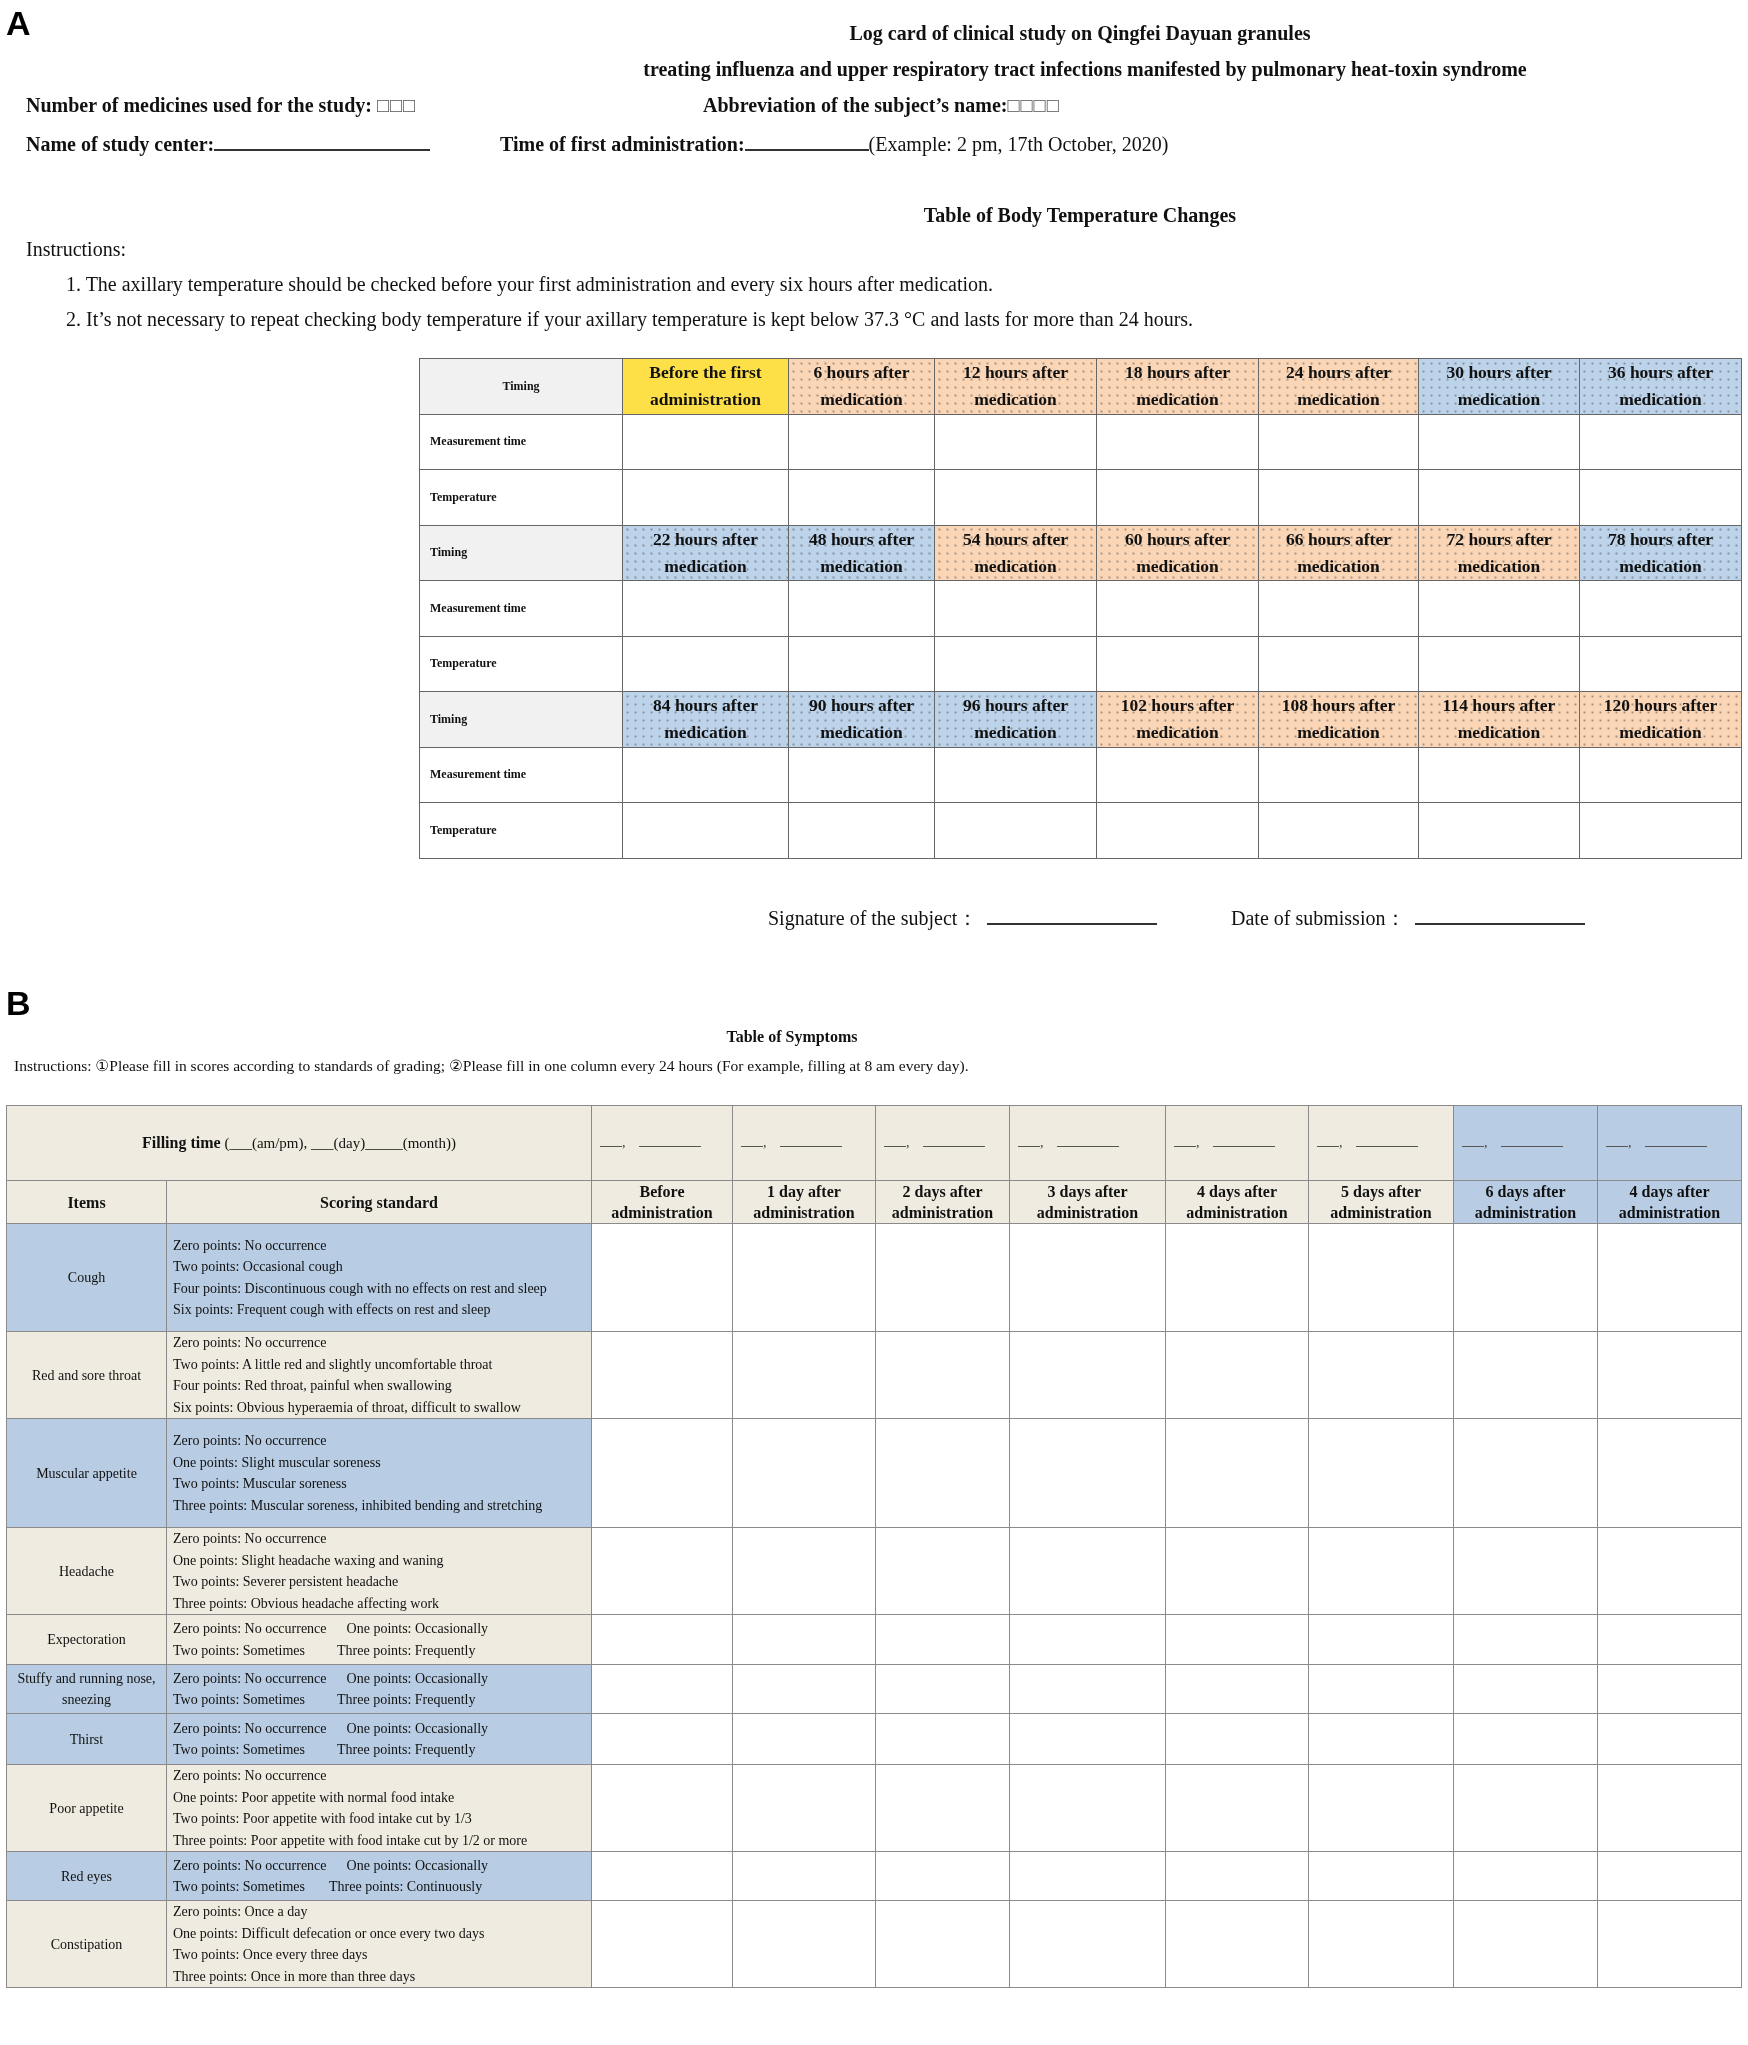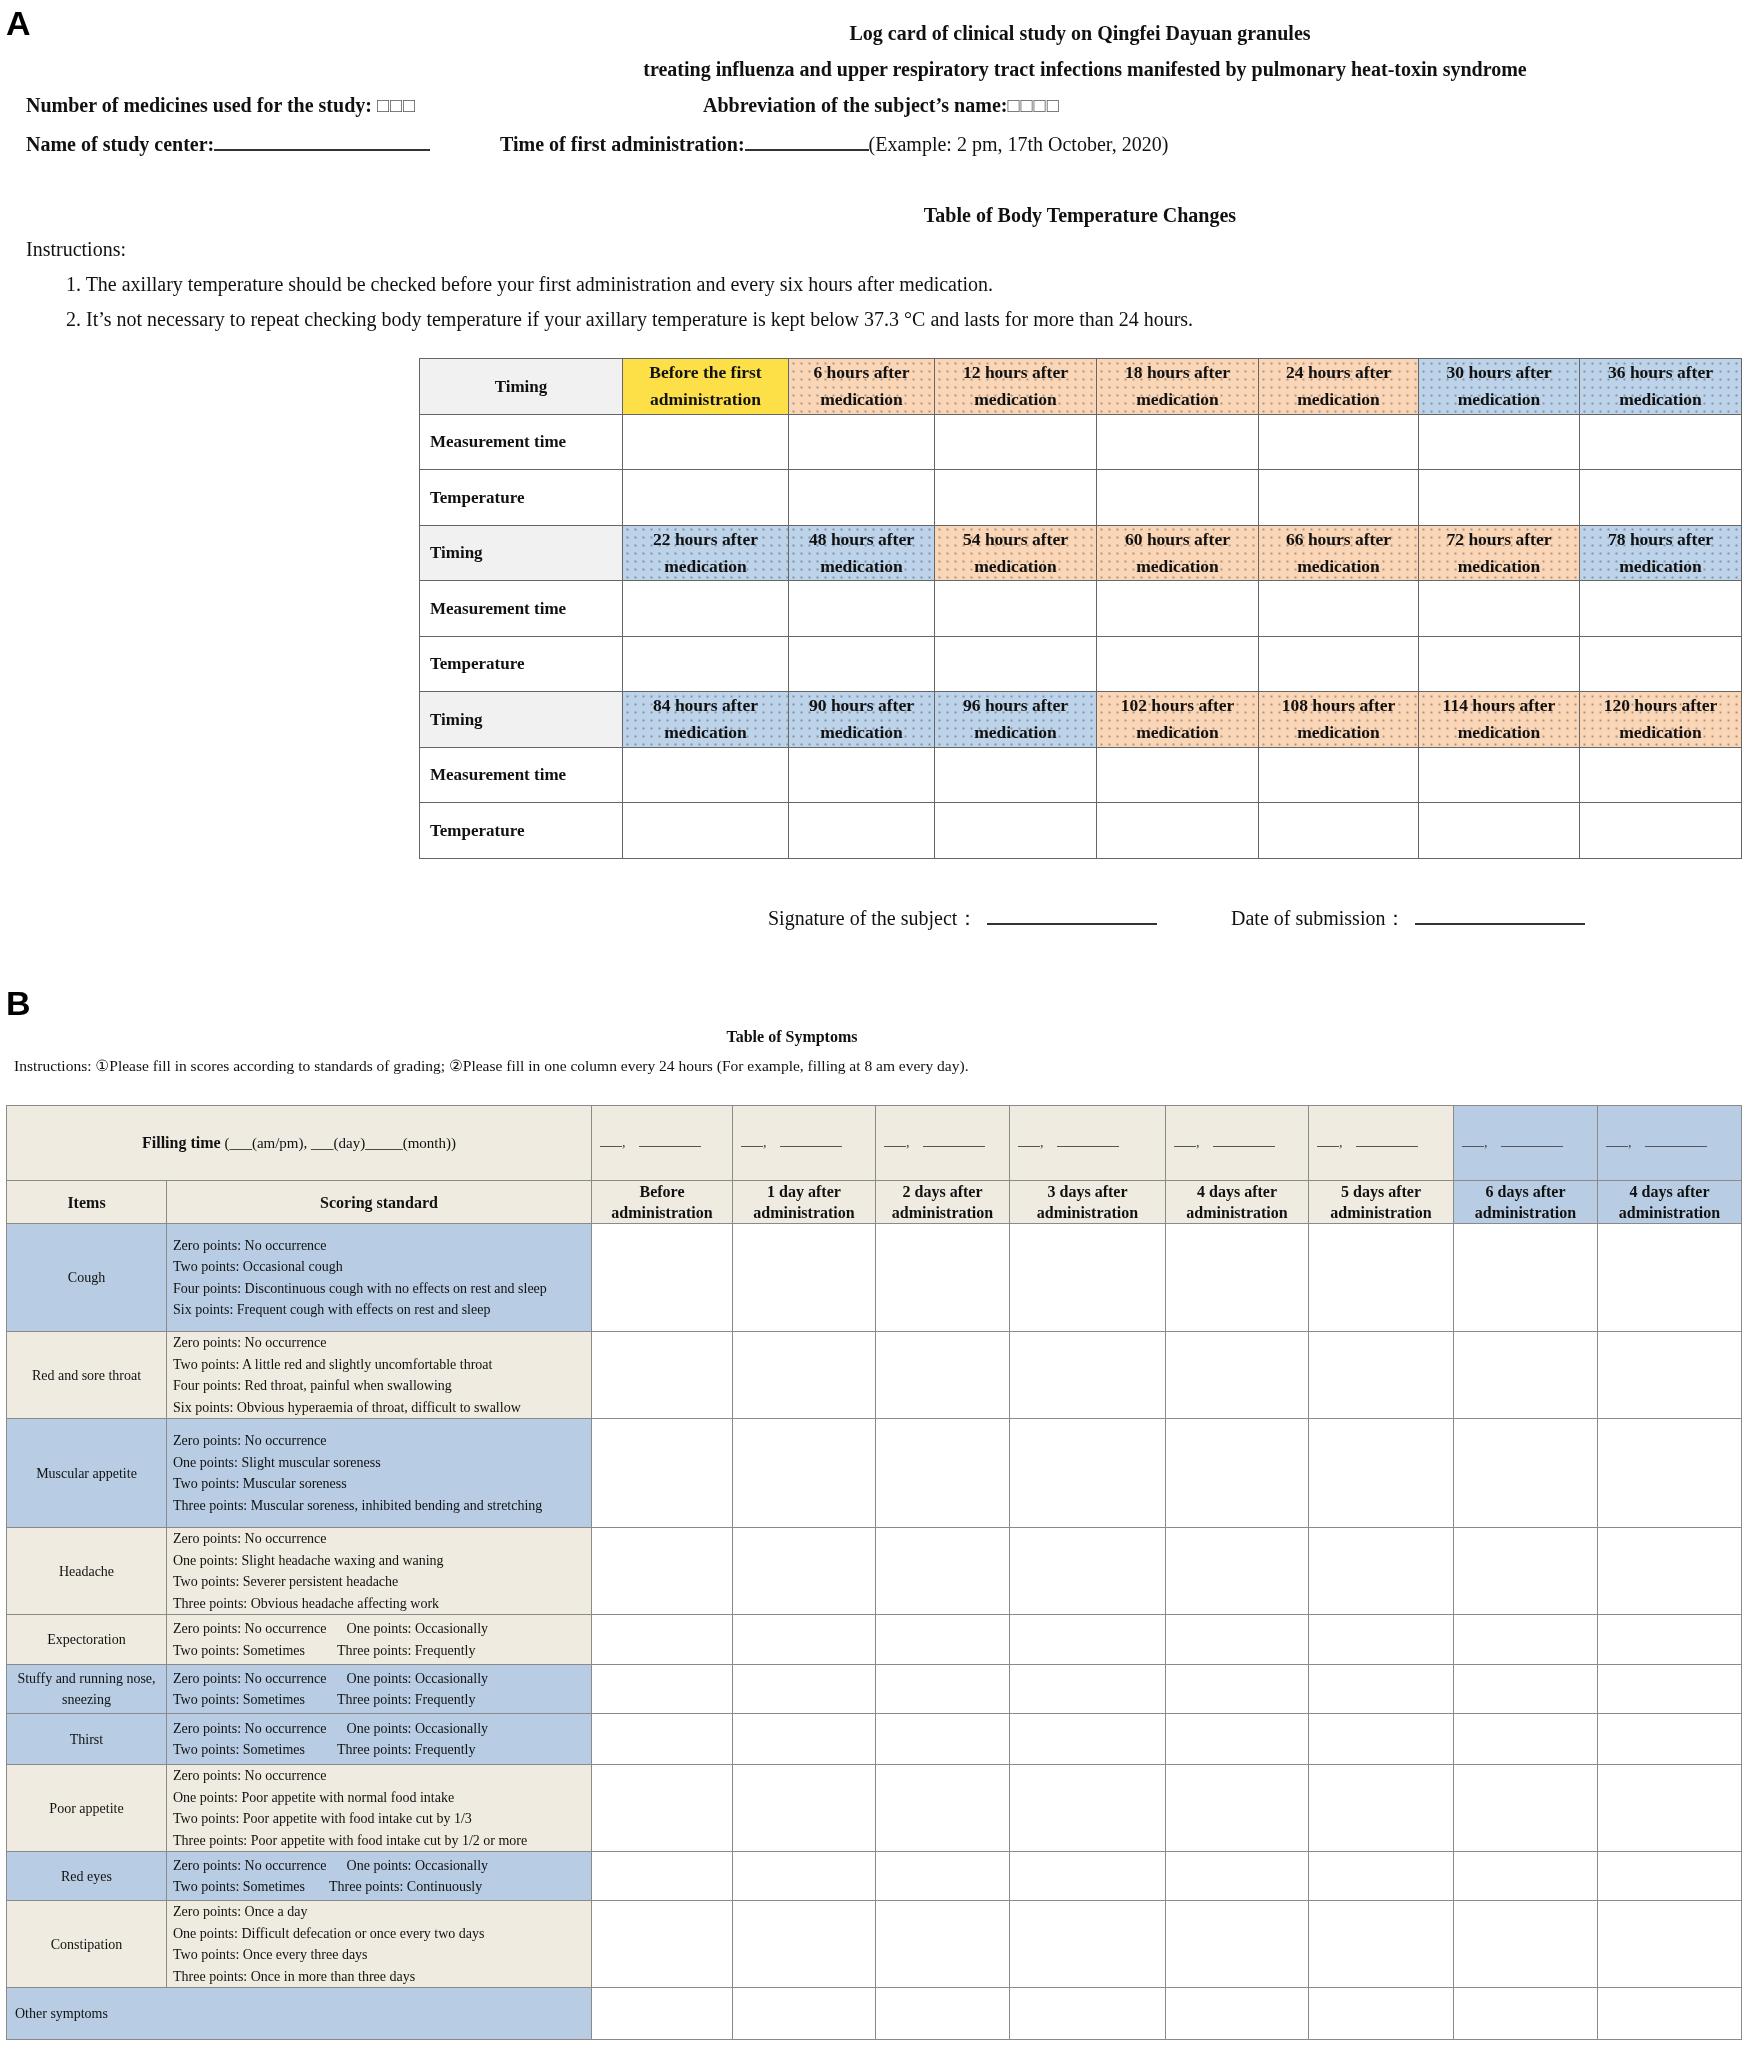--- a/index.html
+++ b/index.html
@@ -18,21 +18,21 @@
   .field .boxes { font-weight: normal; letter-spacing: 1px; color: #555; }
   .field .example { font-weight: normal; }
 
   .section-title { font-size: 20px; font-weight: bold; }
   .instr { font-size: 20px; }
 
   
   table { border-collapse: collapse; position: absolute; table-layout: fixed; }
   .temp-table { left: 419px; top: 358px; width: 1322px; }
   .temp-table td { border: 1.5px solid #666; height: 55.5px; text-align: center; vertical-align: middle; font-size: 17.5px; font-weight: bold; line-height: 27px; }
-  .temp-table td.rowlabel { text-align: left; padding-left: 10px; font-size: 17px; margin-top: 24px; }
+  .temp-table td.rowlabel { text-align: left; padding-left: 10px; font-size: 12px; margin-top: 24px; }
   .temp-table td.rowlabel.timing { background: #f1f1f1; }
   .temp-table td.rowlabel.center { text-align: center; padding-left: 0; }
   .temp-table td.head-plain { background: #fde047; }
   .temp-table td.orange {
     background-color: #fbd6b6;
     background-image: radial-gradient(circle, rgba(70,70,70,0.45) 0.9px, transparent 1.2px);
     background-size: 8px 8px;
   }
   .temp-table td.blue {
     background-color: #bcd3ea;
@@ -501,25 +501,14 @@
     <td class="white"></td>
         <td class="white"></td>
         <td class="white"></td>
         <td class="white"></td>
         <td class="white"></td>
         <td class="white"></td>
         <td class="white"></td>
         <td class="white"></td>
   </tr>
 
-  <tr style="height:52px;">
-    <td colspan="2" class="blue item left">Other symptoms</td>
-    <td class="white"></td>
-        <td class="white"></td>
-        <td class="white"></td>
-        <td class="white"></td>
-        <td class="white"></td>
-        <td class="white"></td>
-        <td class="white"></td>
-        <td class="white"></td>
-  </tr>
 </tbody>
   </table>
 
 </body></html>

